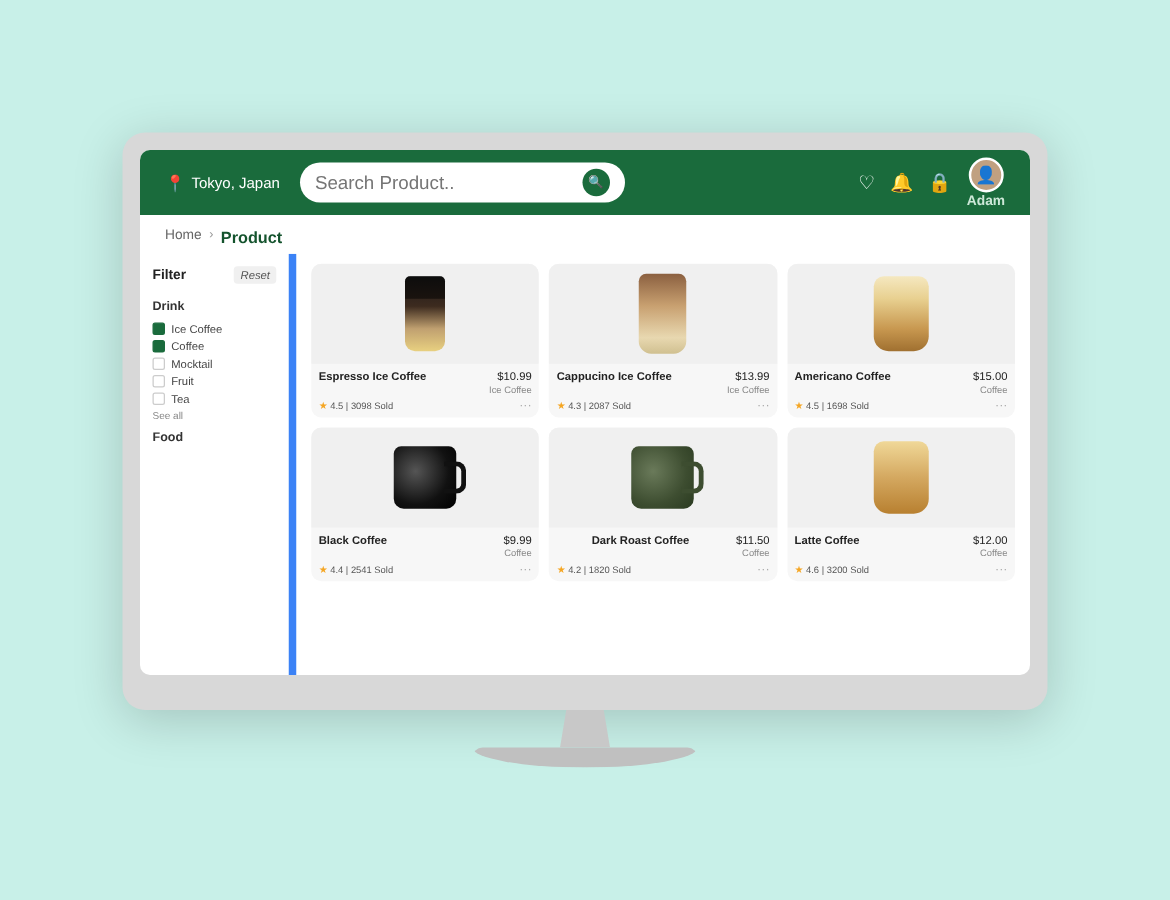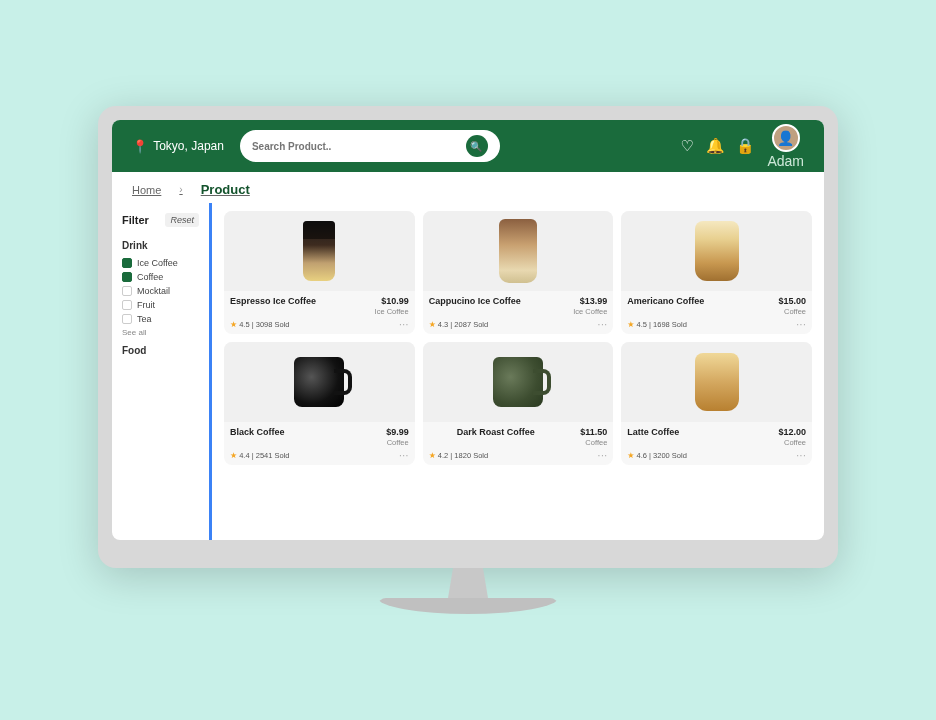--- a/index.html
+++ b/index.html
@@ -70,25 +70,24 @@
       align-items: center;
       padding: 0 12px;
       height: 32px;
       gap: 8px;
       max-width: 260px;
     }
 
     .search-bar input {
       border: none;
       outline: none;
-      font-size: 10px;
+      font-size: 15px;
       color: #888;
       flex: 1;
       background: transparent;
-      font-weight: bold;
     }
 
     .search-icon-btn {
       background: #1a6b3c;
       border: none;
       border-radius: 50%;
       width: 22px;
       height: 22px;
       display: flex;
       align-items: center;
@@ -126,21 +125,22 @@
       overflow: hidden;
       border: 2px solid #fff;
       display: flex;
       align-items: center;
       justify-content: center;
       font-size: 14px;
     }
 
     .avatar-name {
       color: #cde8d8;
-      font-size: 14px;
+      font-size: 11px;
+      font-weight: bold;
     }
 
     
     .content {
       display: flex;
       height: calc(420px - 52px);
       overflow: hidden;
     }
 
     
@@ -149,23 +149,22 @@
       display: flex;
       flex-direction: column;
       overflow: hidden;
     }
 
     .breadcrumb {
       padding: 10px 20px 6px;
       font-size: 11px;
       color: #666;
       display: flex;
-      align-items: center;
-      gap: 18px;
-      text-decoration: underline;
+      align-items: flex-start;
+      gap: 6px;
     }
 
     .breadcrumb-home {
       color: #666;
     }
 
     .breadcrumb-sep {
       color: #999;
       font-size: 10px;
     }
@@ -177,22 +176,22 @@
     }
 
     .products-grid-wrap {
       display: flex;
       flex: 1;
       overflow: hidden;
     }
 
     
     .sidebar {
-      width: 100px;
-      border-right: 3px solid #3b82f6;
+      width: 125px;
+      border-right: 6px solid #3b82f6;
       padding: 10px;
       overflow-y: auto;
       flex-shrink: 0;
     }
 
     .filter-header {
       display: flex;
       align-items: center;
       justify-content: space-between;
       margin-bottom: 8px;
@@ -384,21 +383,21 @@
       color: #555;
     }
 
     .star {
       color: #f5a623;
       font-size: 8px;
     }
 
     .product-price {
       font-size: 9px;
-      font-weight: 700;
+      font-weight: 400;
       color: #222;
     }
 
     .product-more {
       font-size: 10px;
       color: #aaa;
       cursor: pointer;
     }
 
     

